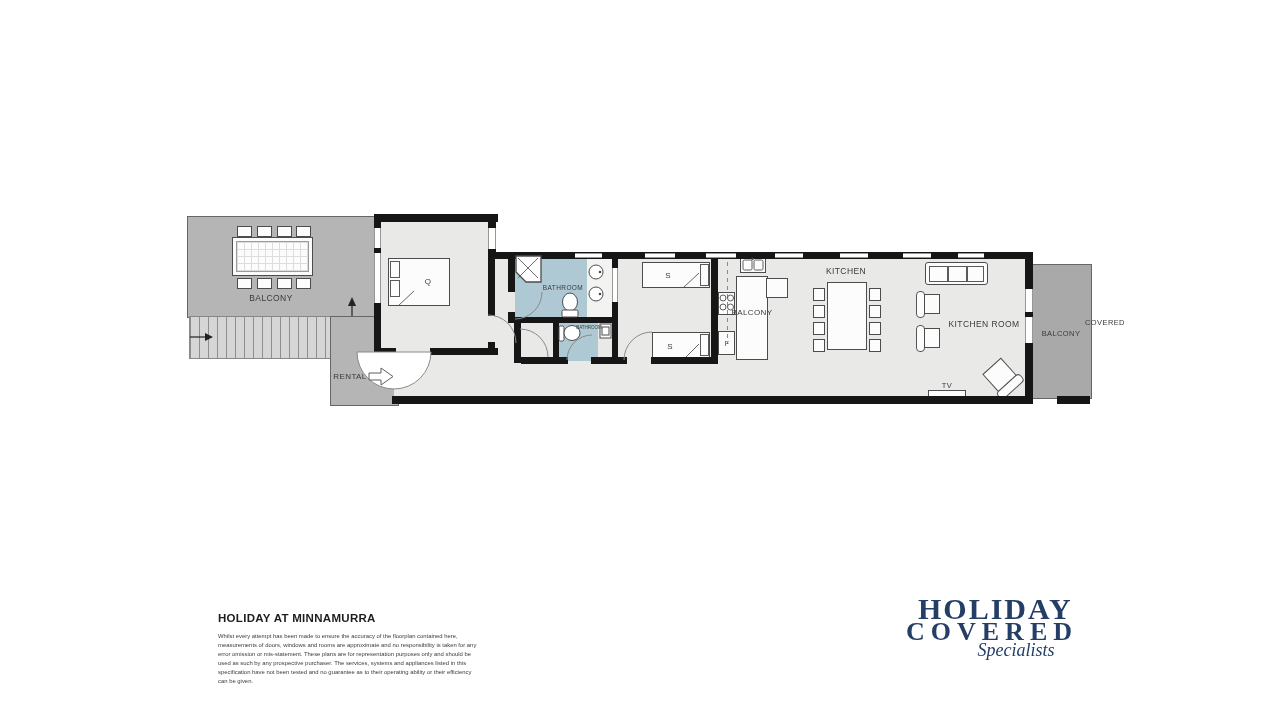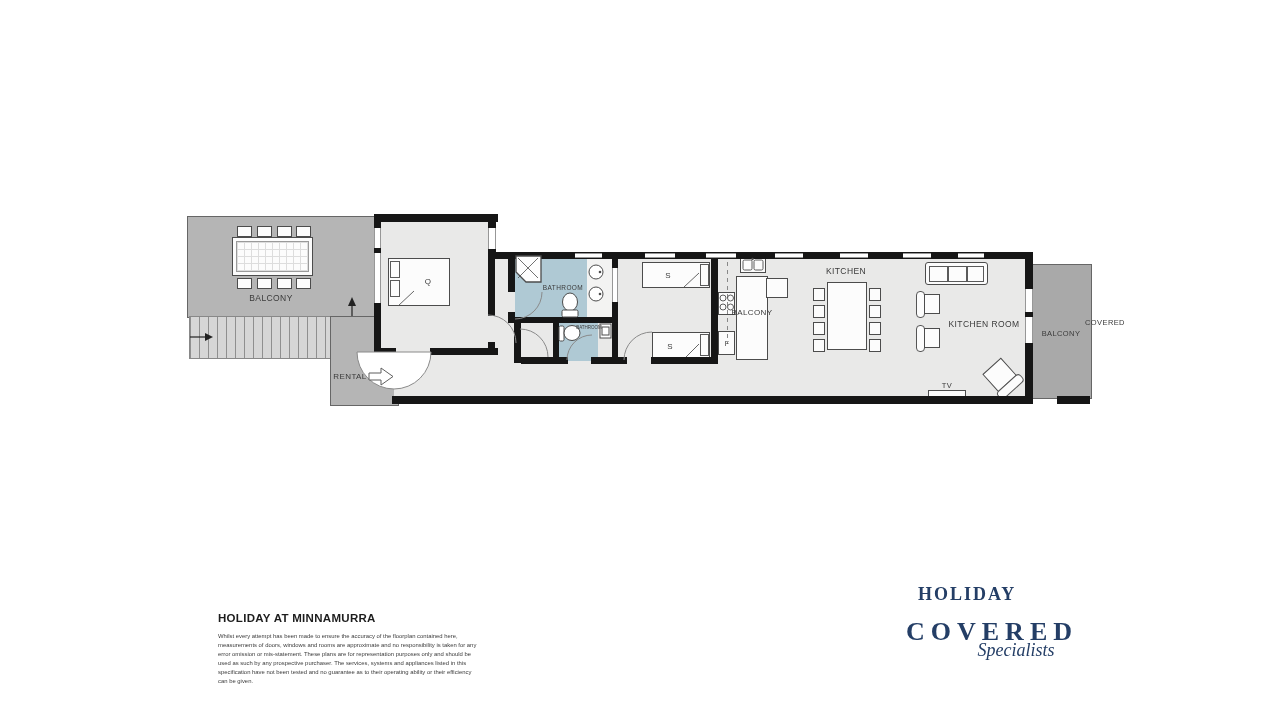--- a/index.html
+++ b/index.html
@@ -20,22 +20,22 @@
   .furn2{position:absolute;background:#fcfcfc;border:1px solid #5a5a5a;box-sizing:border-box;}
   .lbl{position:absolute;font-size:8px;line-height:9px;color:#3a3a3a;letter-spacing:.4px;
        text-align:center;white-space:nowrap;}
   .lbl-big{font-size:8.5px;}
   .lbl-tiny{font-size:4.5px;letter-spacing:0;}
   .dash{position:absolute;width:1px;background-image:repeating-linear-gradient(to bottom,#888 0 4px,transparent 4px 8px);}
   svg.overlay{position:absolute;left:0;top:0;pointer-events:none;}
   .title{position:absolute;left:218px;top:612px;font-size:11.5px;font-weight:bold;color:#1d1d1d;letter-spacing:.3px;}
   .disclaimer{position:absolute;left:218px;top:632px;width:260px;font-size:5.9px;line-height:9px;color:#3c3c3c;}
   .logo{color:var(--c-navy,#243e66);font-family:"Liberation Serif",serif;}
-  .logo-holiday{position:absolute;left:918px;top:581px;width:140px;
-    font-size:18px;font-weight:bold;letter-spacing:2px;line-height:26px;}
+  .logo-holiday{position:absolute;left:918px;top:596px;width:140px;
+    font-size:30px;font-weight:bold;letter-spacing:2px;line-height:26px;}
   .logo-rental{position:absolute;left:906px;top:619px;width:140px;text-align:center;
     font-size:26px;font-weight:bold;letter-spacing:6px;line-height:26px;}
   .logo-spec{position:absolute;left:963px;top:640px;width:106px;text-align:center;
     font-size:18px;font-style:italic;line-height:20px;}
   .chair-back{position:absolute;background:#fcfcfc;border:1px solid #555;border-radius:4px;box-sizing:border-box;}
   .rot-chair{position:absolute;left:984px;top:358px;width:40px;height:42px;transform:rotate(-42deg);}
 </style>
 </head>
 <body>
 

